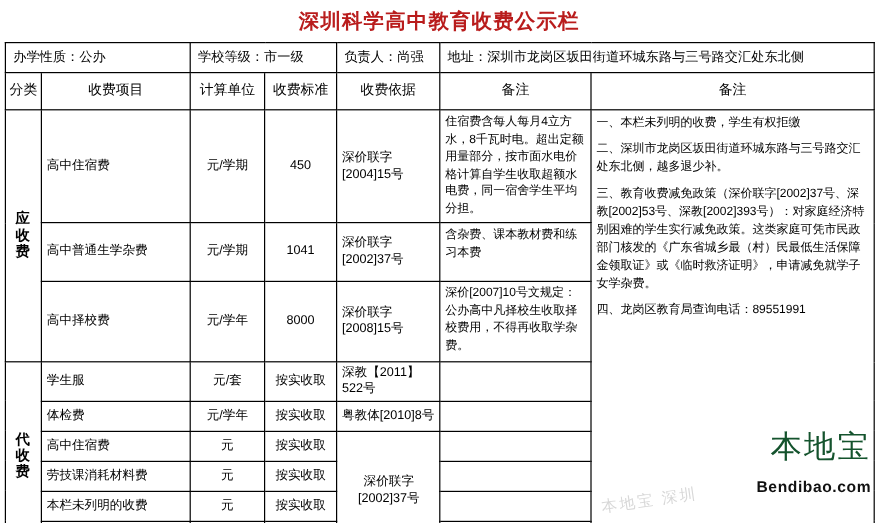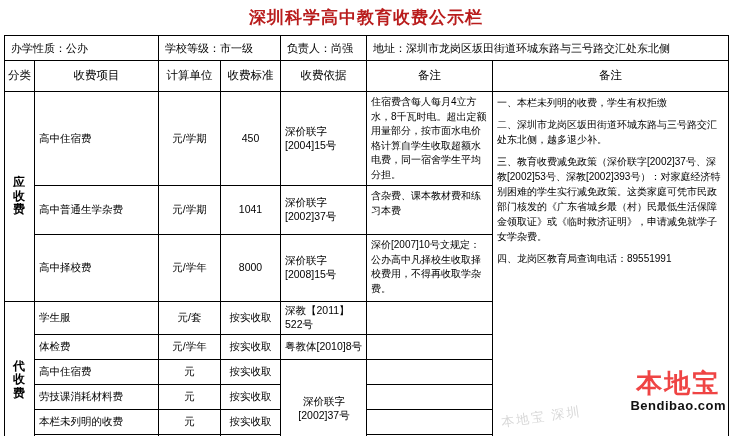--- a/index.html
+++ b/index.html
@@ -75,34 +75,33 @@
   .note-p:last-child{ margin-bottom:0; }
   .watermark{
     position:absolute;
     right:6px;
     bottom:22px;
     text-align:right;
     pointer-events:none;
   }
   .wm-cn{
     font-size:26px;
-    font-weight:bold;
-    color:#ef4444;
+    font-weight:normal;
+    color:#14532d;
     letter-spacing:2px;
     line-height:1;
     text-shadow:1px 1px 0 #fff;
-    text-align:center;
   }
   .wm-en{
     font-size:13px;
     font-weight:bold;
     color:#111;
     letter-spacing:0.5px;
     line-height:1.2;
-    margin-top:2px;
+    margin-top:13px;
   }
   .wm-ghost{
     position:absolute;
     right:150px;
     bottom:10px;
     font-size:13px;
     color:#d8d8d8;
     letter-spacing:2px;
     transform:rotate(-8deg);
     pointer-events:none;

